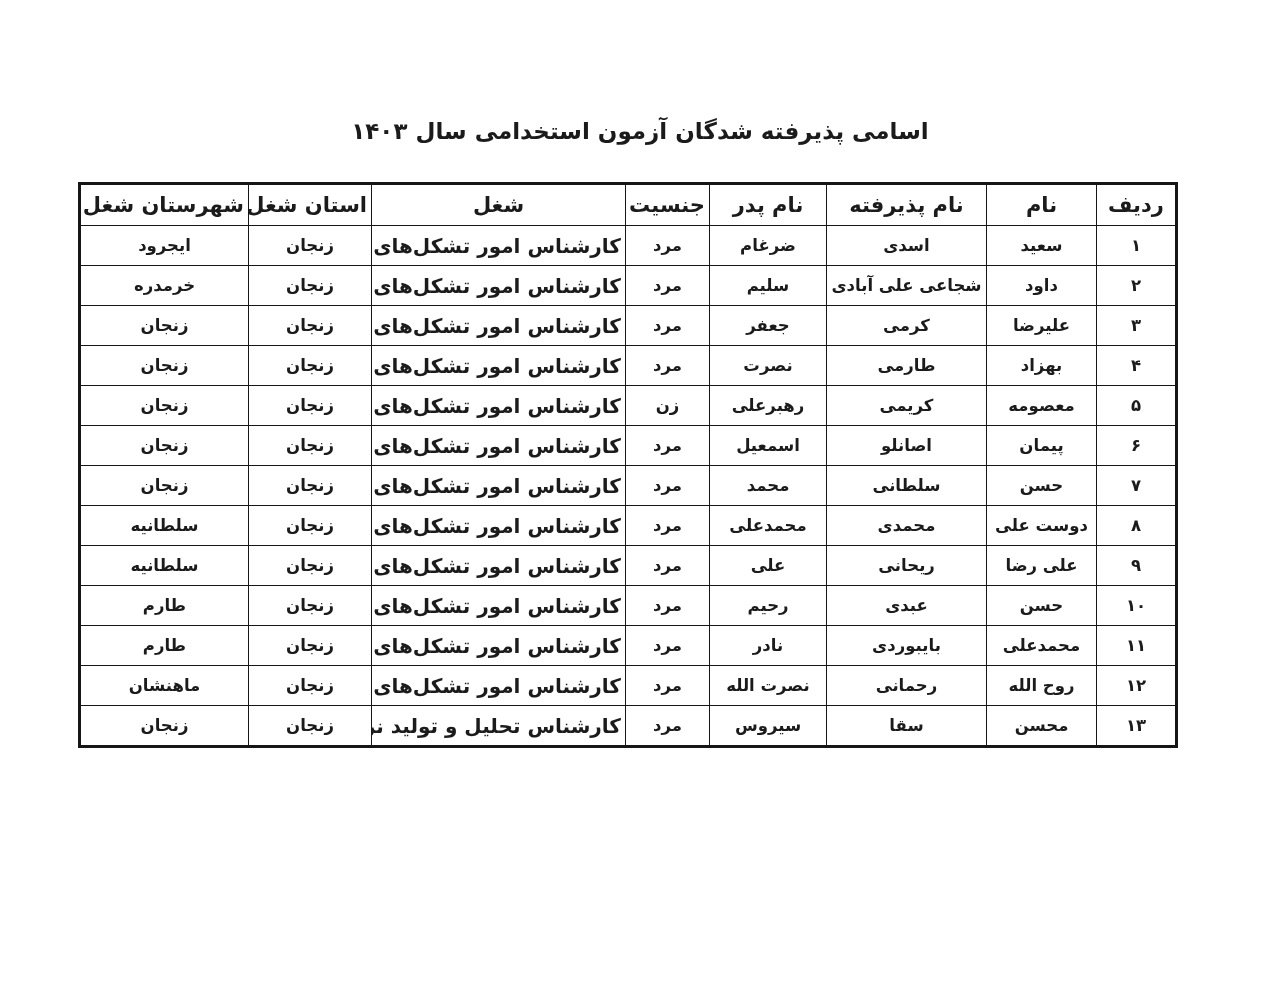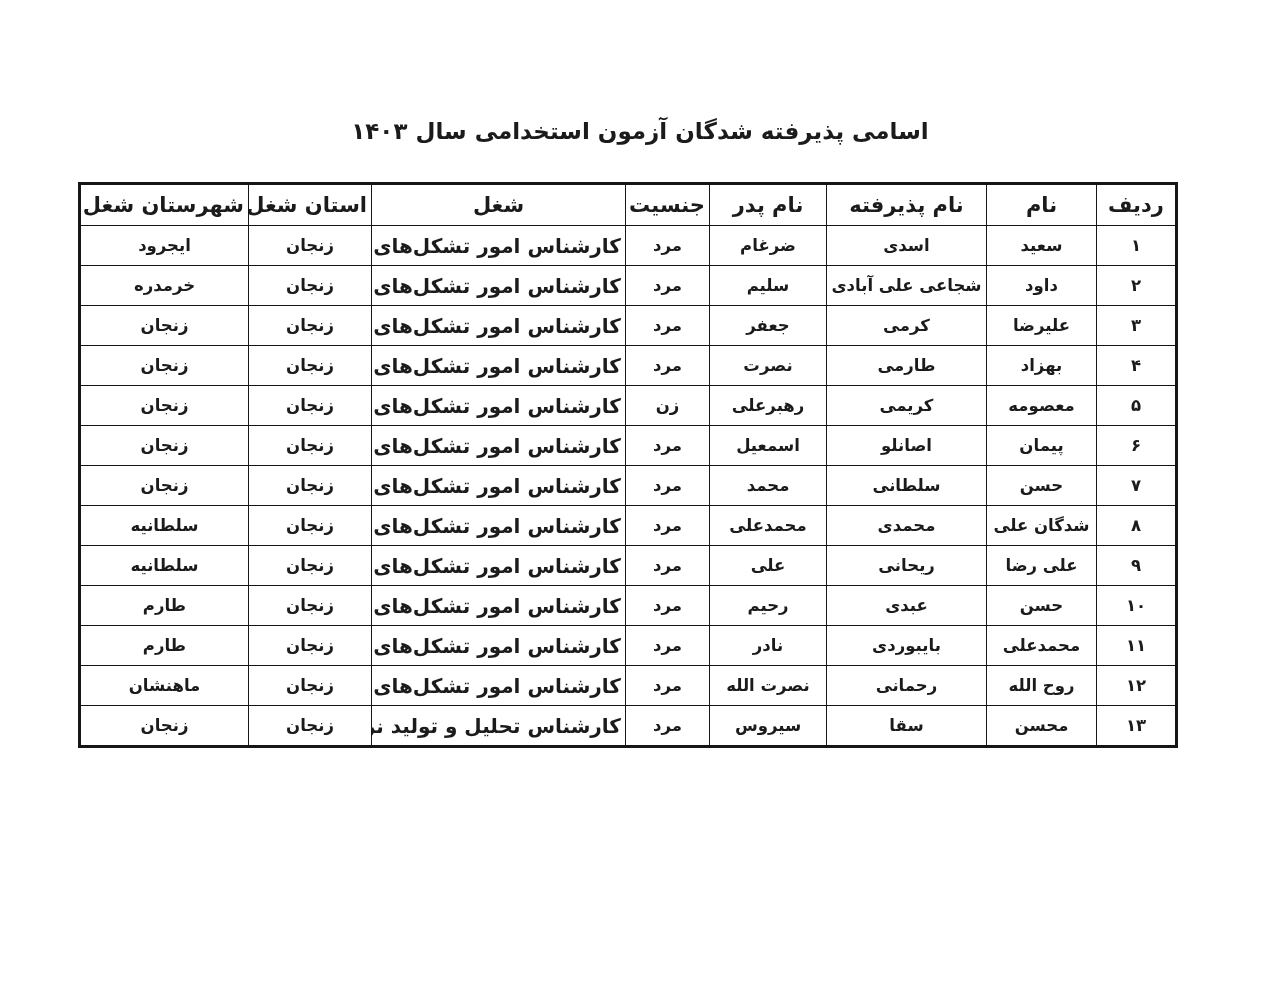--- a/index.html
+++ b/index.html
@@ -154,21 +154,21 @@
         <td class="col-first-name">حسن</td>
         <td class="col-last-name">سلطانی</td>
         <td class="col-father-name">محمد</td>
         <td class="col-gender">مرد</td>
         <td class="col-job">کارشناس امور تشکل‌های دینی</td>
         <td class="col-job-province">زنجان</td>
         <td class="col-job-county">زنجان</td>
       </tr>
       <tr>
         <td class="col-row-number">۸</td>
-        <td class="col-first-name">شدگان علی</td>
+        <td class="col-first-name">دوست علی</td>
         <td class="col-last-name">محمدی</td>
         <td class="col-father-name">محمدعلی</td>
         <td class="col-gender">مرد</td>
         <td class="col-job">کارشناس امور تشکل‌های دینی</td>
         <td class="col-job-province">زنجان</td>
         <td class="col-job-county">سلطانیه</td>
       </tr>
       <tr>
         <td class="col-row-number">۹</td>
         <td class="col-first-name">علی رضا</td>

